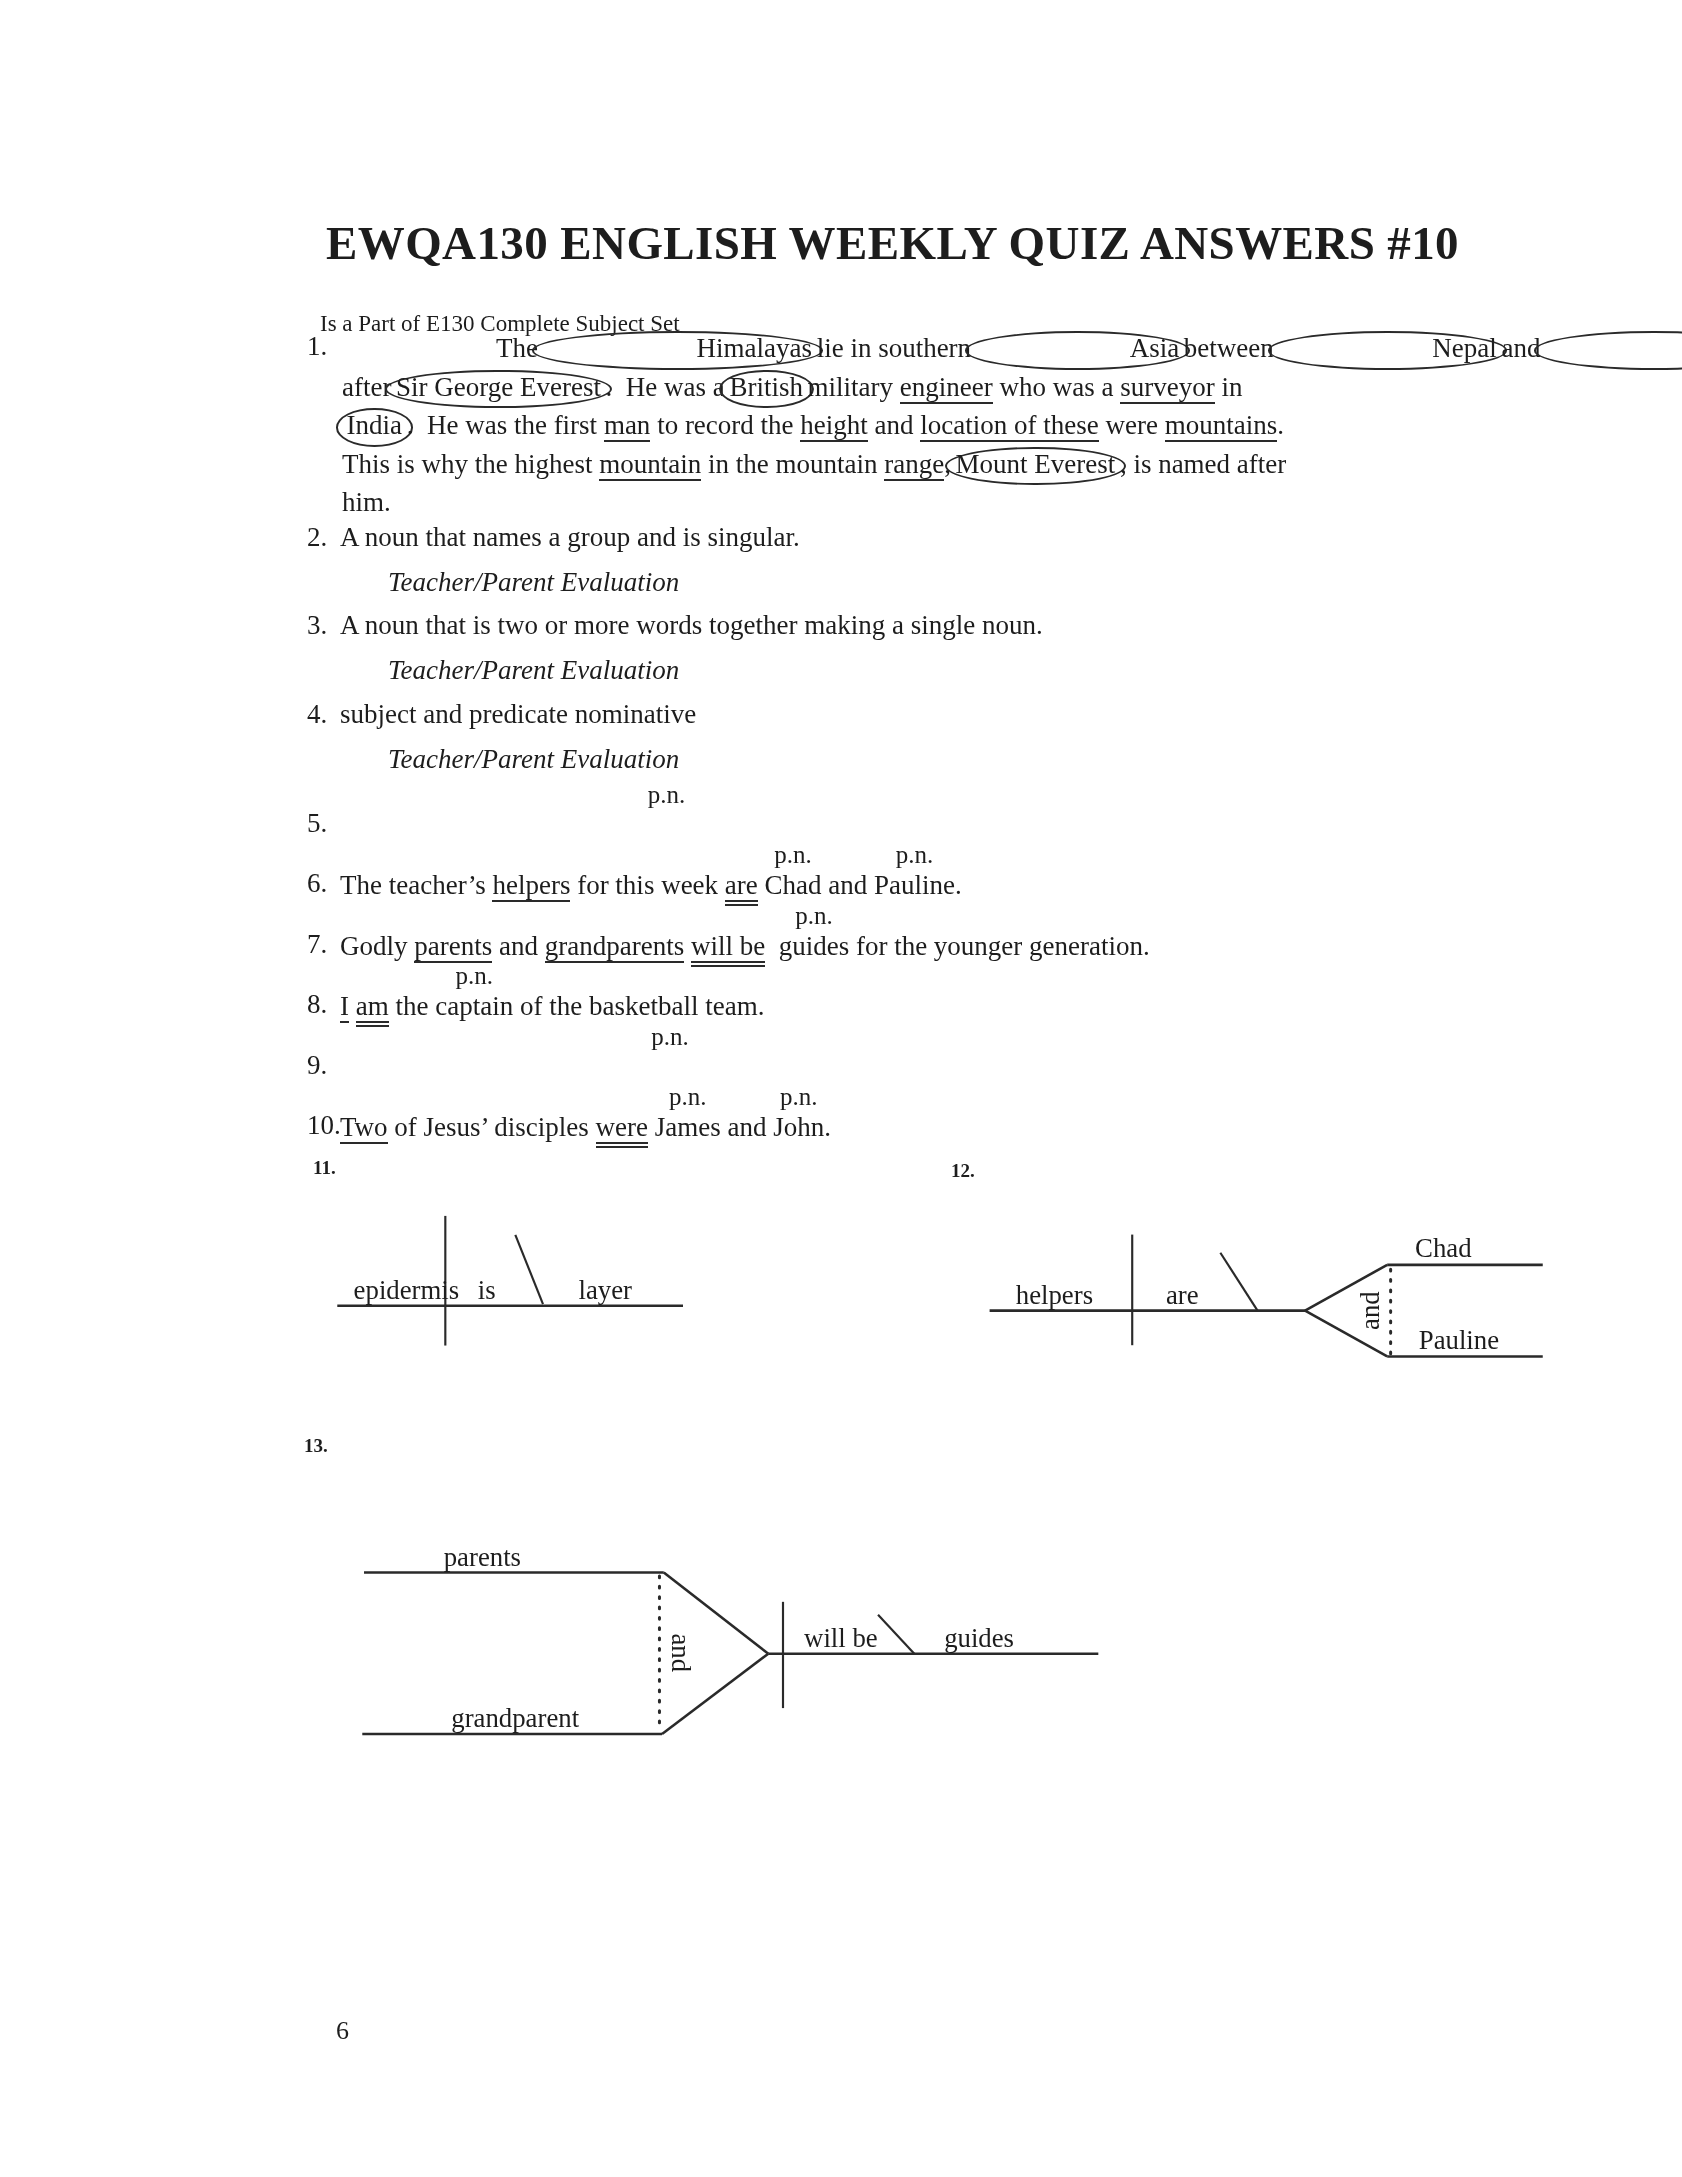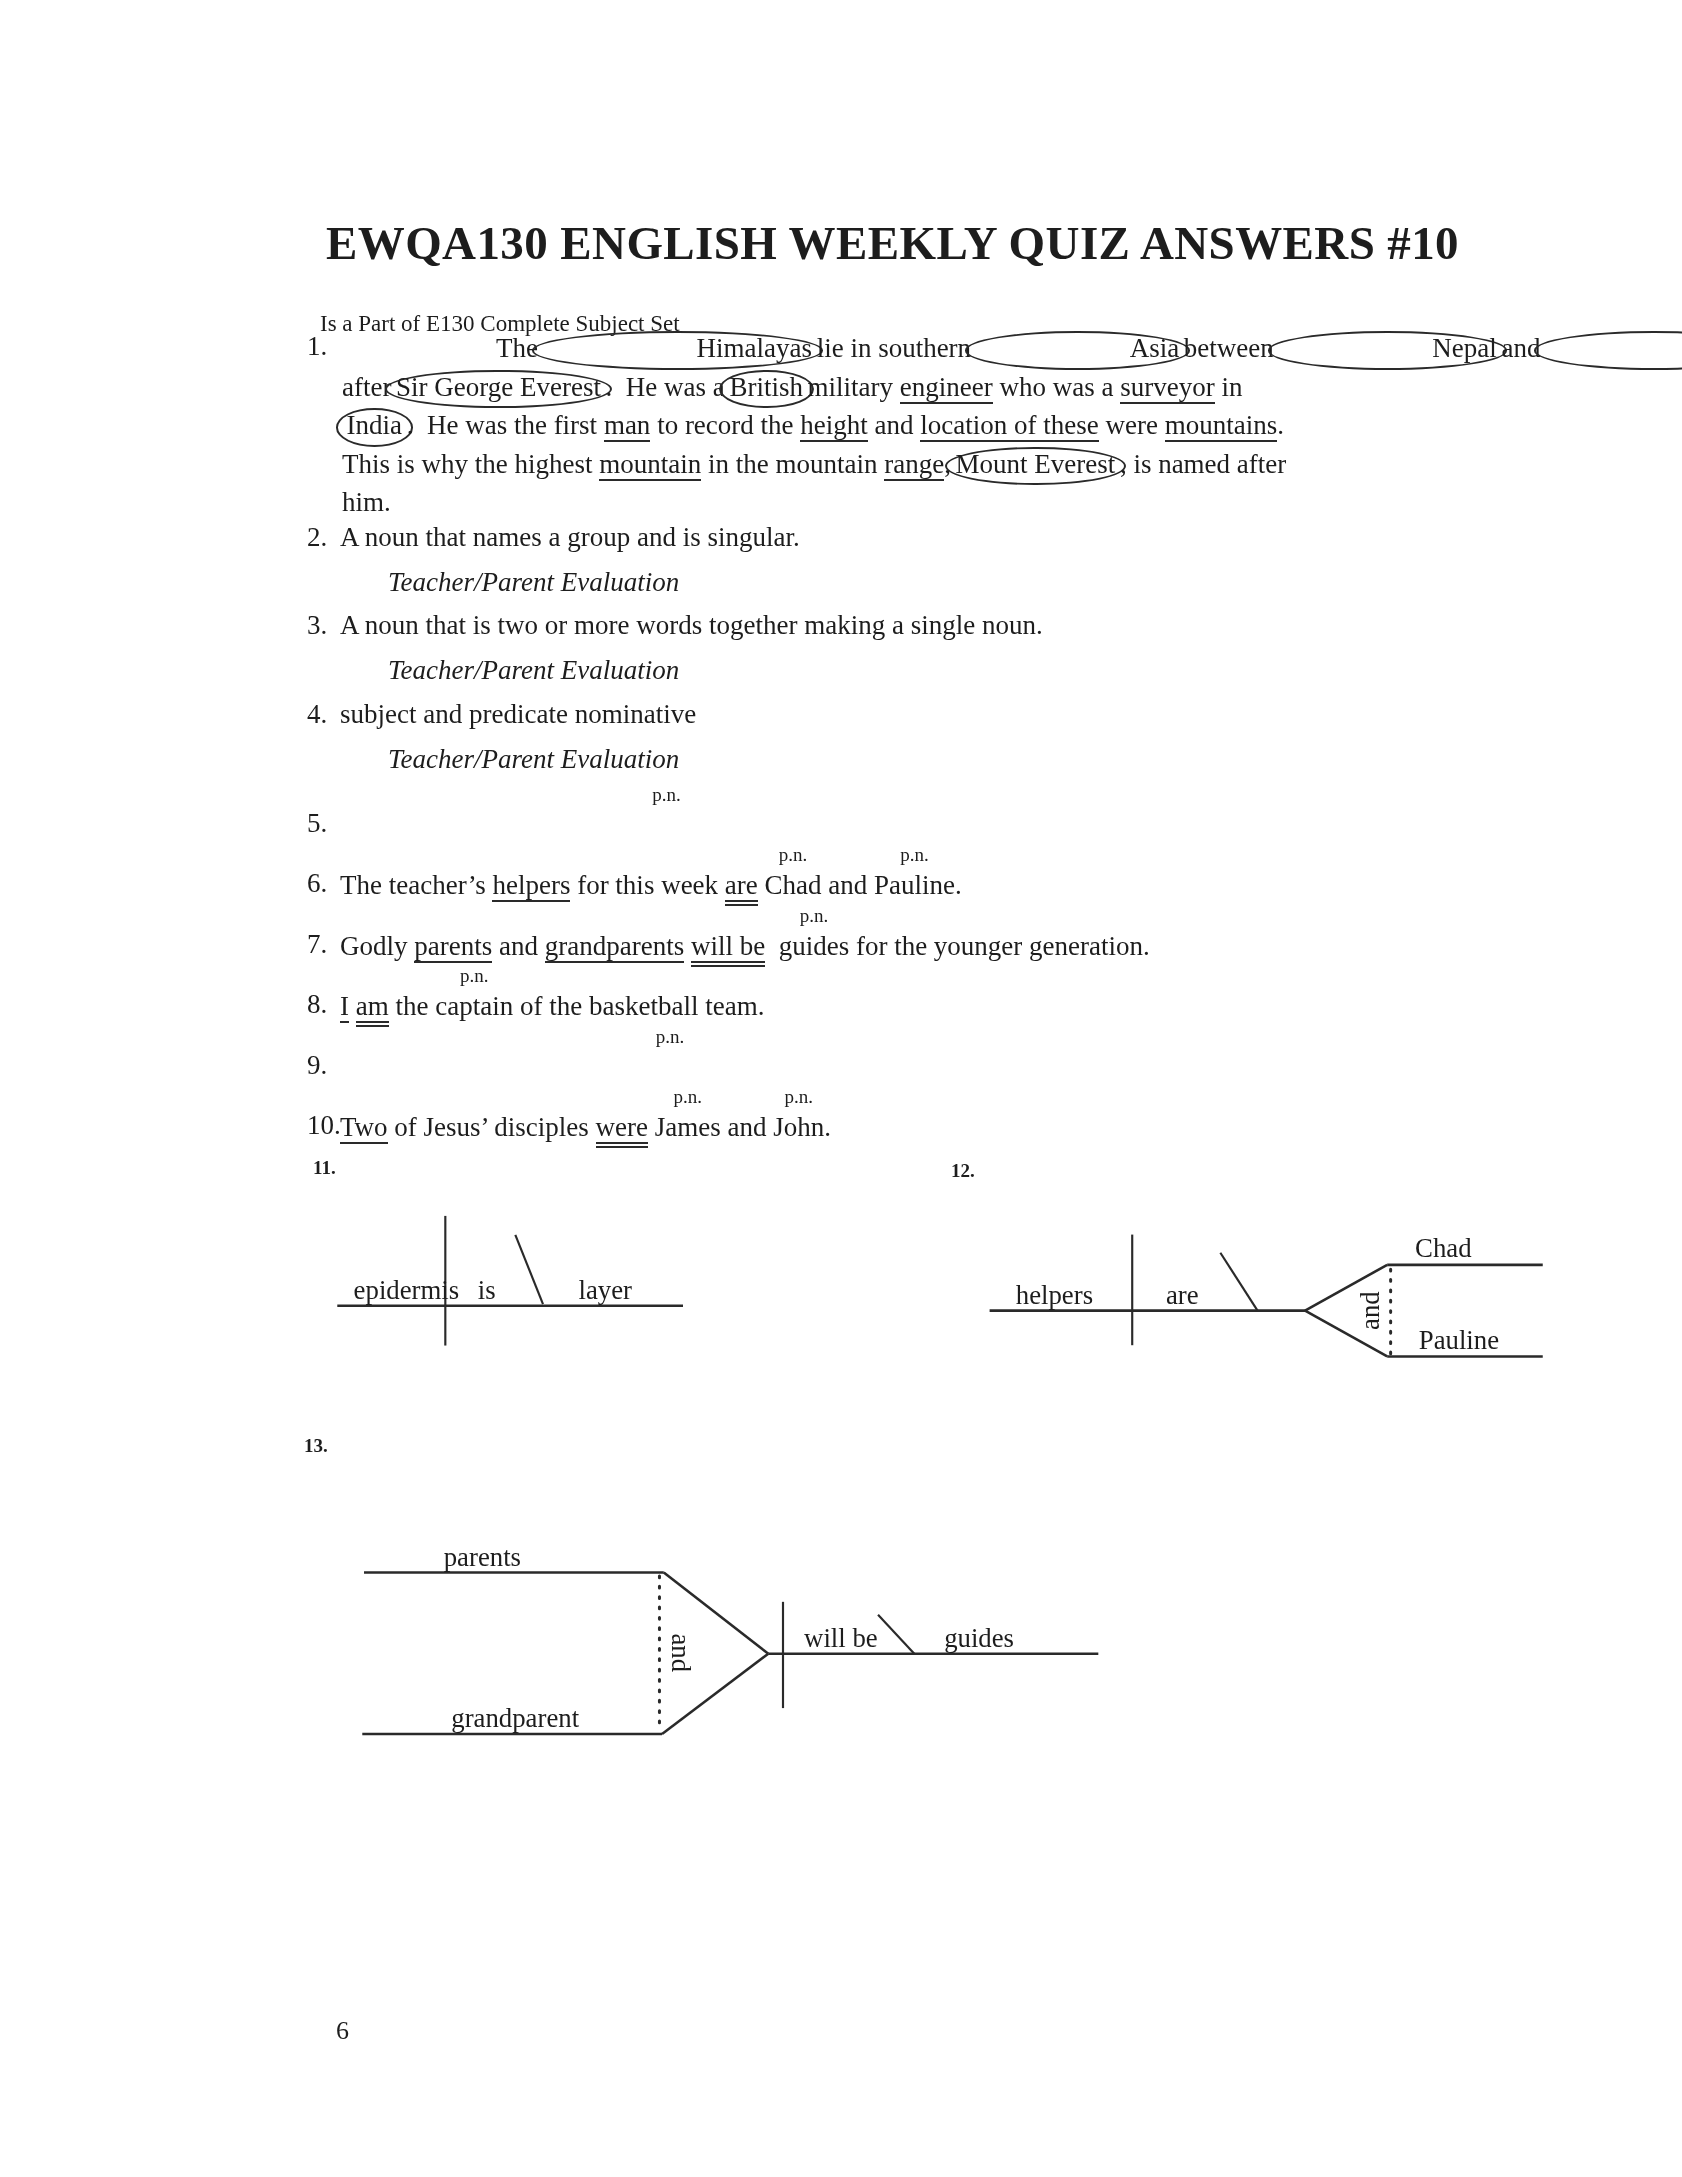--- a/index.html
+++ b/index.html
@@ -11,21 +11,21 @@
   .num{position:absolute;left:307px;}
   .body{position:absolute;left:340px;white-space:nowrap;}
   .item1 .body{left:342px;}
   .line{line-height:37px;}
   .line-first{text-indent:154px;}
   .c{display:inline-block;border:2.2px solid #2a2a2a;border-radius:50%;padding:0 8.6px 3.5px;margin:-3.5px -6px 0;line-height:1.15;}
   .u{border-bottom:2.2px solid #2a2a2a;}
   .uu{border-bottom:6px double #2a2a2a;}
   .pn-row{line-height:31px;height:31px;}
   .pn-row .ph{visibility:hidden;white-space:pre;position:relative;display:inline-block;}
-  .pn-row .pn{visibility:visible;position:absolute;left:50%;transform:translateX(-50%);bottom:-1.7px;font-size:19px;}
+  .pn-row .pn{visibility:visible;position:absolute;left:50%;transform:translateX(-50%);bottom:-1.7px;font-size:25px;}
   .txt-row{line-height:35px;}
   .txt-row span{white-space:pre;}
   .with-pn .num{top:31px;}
   .eval{position:absolute;left:348px;font-size:27px;font-style:italic;white-space:nowrap;margin-left:40px;}
   .dnum{position:absolute;font-size:19px;font-weight:bold;}
   .diagram{position:absolute;}
   svg text{font-family:"Liberation Serif",serif;font-size:31px;fill:#1d1d1d;}
   svg line{stroke:#2a2a2a;stroke-width:3;}
   svg line.thin{stroke-width:2.5;}
   svg line.dotted{stroke-dasharray:2 10;stroke-linecap:round;stroke-width:3.5;}

